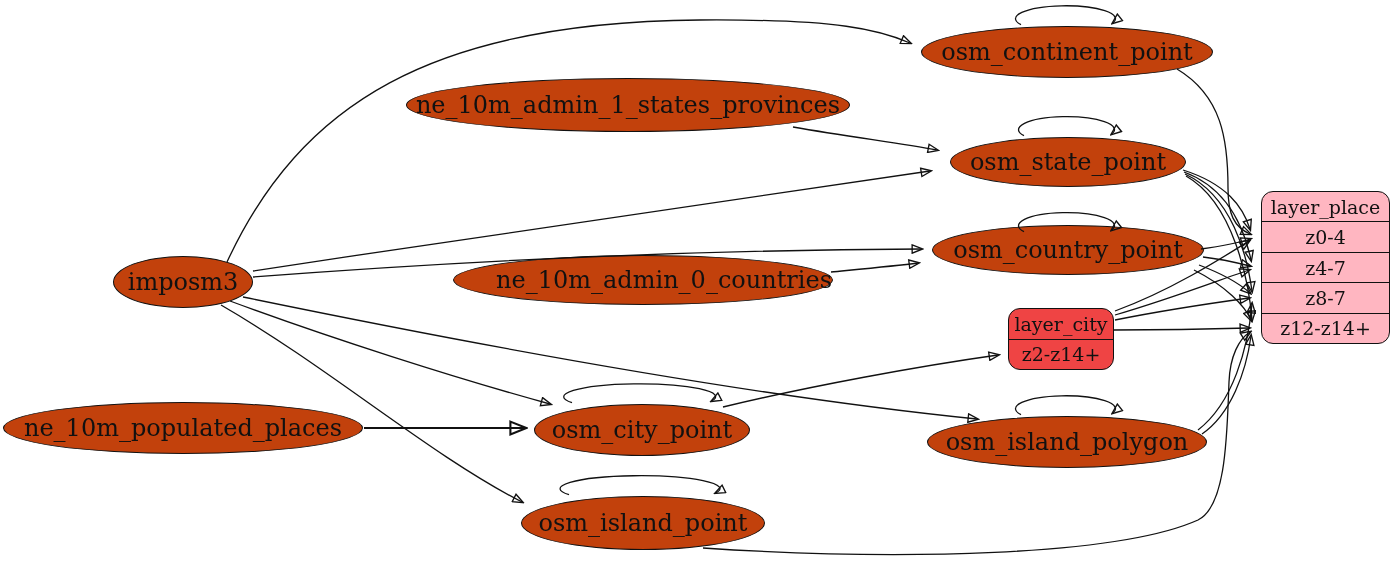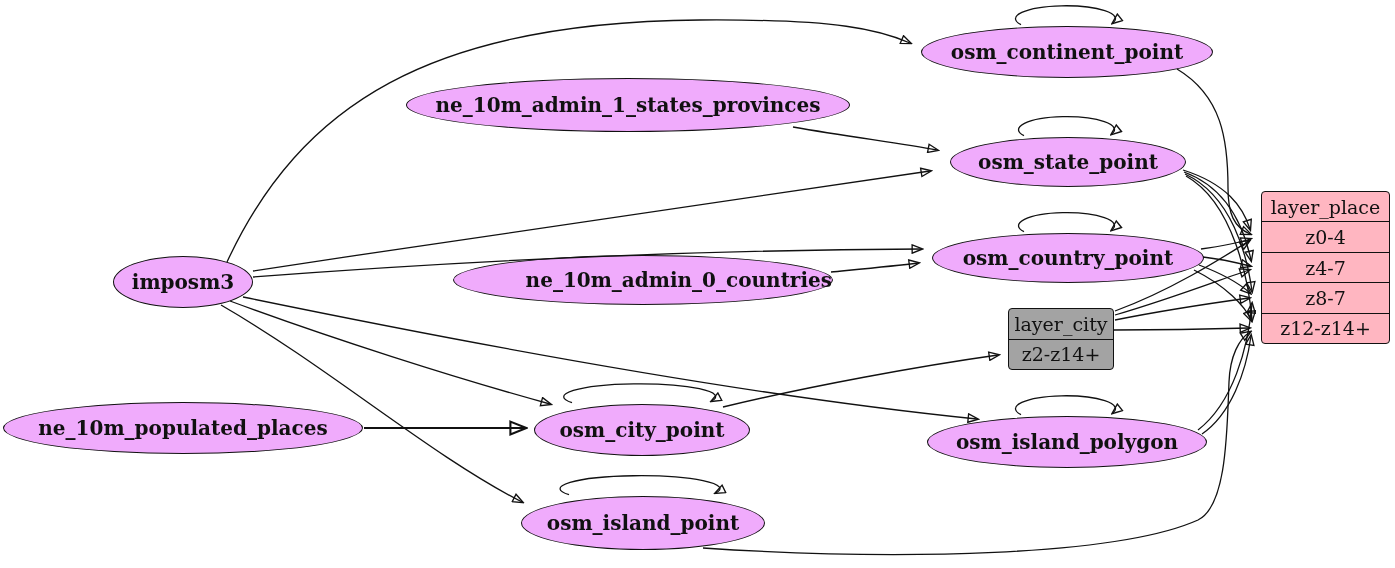--- a/index.html
+++ b/index.html
@@ -2,25 +2,25 @@
 <html><head>
 <meta charset="utf-8">
 <style>
   html,body{margin:0;padding:0;background:#fff;}
   .stage{
     position:relative;width:1395px;height:568px;background:#ffffff;
     font-family:"DejaVu Serif","Liberation Serif",serif;color:#111;overflow:hidden;
   }
   .node{
     position:absolute;box-sizing:border-box;border:1.5px solid #111;border-radius:50%;
-    background:#f0abfc;display:flex;align-items:center;justify-content:center;
-    font-size:20px;white-space:nowrap;z-index:2;font-weight:bold;
+    background:#c2410c;display:flex;align-items:center;justify-content:center;
+    font-size:24px;white-space:nowrap;z-index:2;
   }
   .record{
-    position:absolute;box-sizing:border-box;border:1.7px solid #111;border-radius:4px;
+    position:absolute;box-sizing:border-box;border:1.7px solid #111;border-radius:12px;
     overflow:hidden;display:flex;flex-direction:column;font-size:19px;z-index:2;
   }
   .record .row{
     flex:1;display:flex;align-items:center;justify-content:center;
     border-top:1.5px solid #111;white-space:nowrap;
   }
   .record .row.title{border-top:none;}
   svg.edges{position:absolute;left:0;top:0;z-index:5;pointer-events:none;}
   svg.edges path{fill:none;stroke:#111;stroke-width:1.3px;}
   svg.edges path.thick{stroke-width:2px;}
@@ -41,34 +41,34 @@
   </div>
   <div class="node" style="left:3px;top:402px;width:360px;height:52px;">
     <span>ne_10m_populated_places</span>
   </div>
   <div class="node" style="left:921px;top:26px;width:292px;height:52px;">
     <span>osm_continent_point</span>
   </div>
   <div class="node" style="left:950px;top:137px;width:236px;height:50px;">
     <span>osm_state_point</span>
   </div>
-  <div class="node" style="left:932px;top:233px;width:272px;height:50px;">
+  <div class="node" style="left:932px;top:225px;width:272px;height:50px;">
     <span>osm_country_point</span>
   </div>
   <div class="node" style="left:534px;top:404px;width:216px;height:52px;">
     <span>osm_city_point</span>
   </div>
   <div class="node" style="left:927px;top:416px;width:280px;height:52px;">
     <span>osm_island_polygon</span>
   </div>
   <div class="node" style="left:521px;top:496px;width:244px;height:54px;">
     <span>osm_island_point</span>
   </div>
 
-  <div class="record" style="left:1008px;top:308px;width:106px;height:62px;background:#a3a3a3;">
+  <div class="record" style="left:1008px;top:308px;width:106px;height:62px;background:#ef4444;">
     <div class="row title">layer_city</div>
     <div class="row">z2-z14+</div>
   </div>
   <div class="record" style="left:1261px;top:191px;width:129px;height:153px;background:#ffb6c1;">
     <div class="row title">layer_place</div>
     <div class="row">z0-4</div>
     <div class="row">z4-7</div>
     <div class="row">z8-7</div>
     <div class="row">z12-z14+</div>
   </div>

